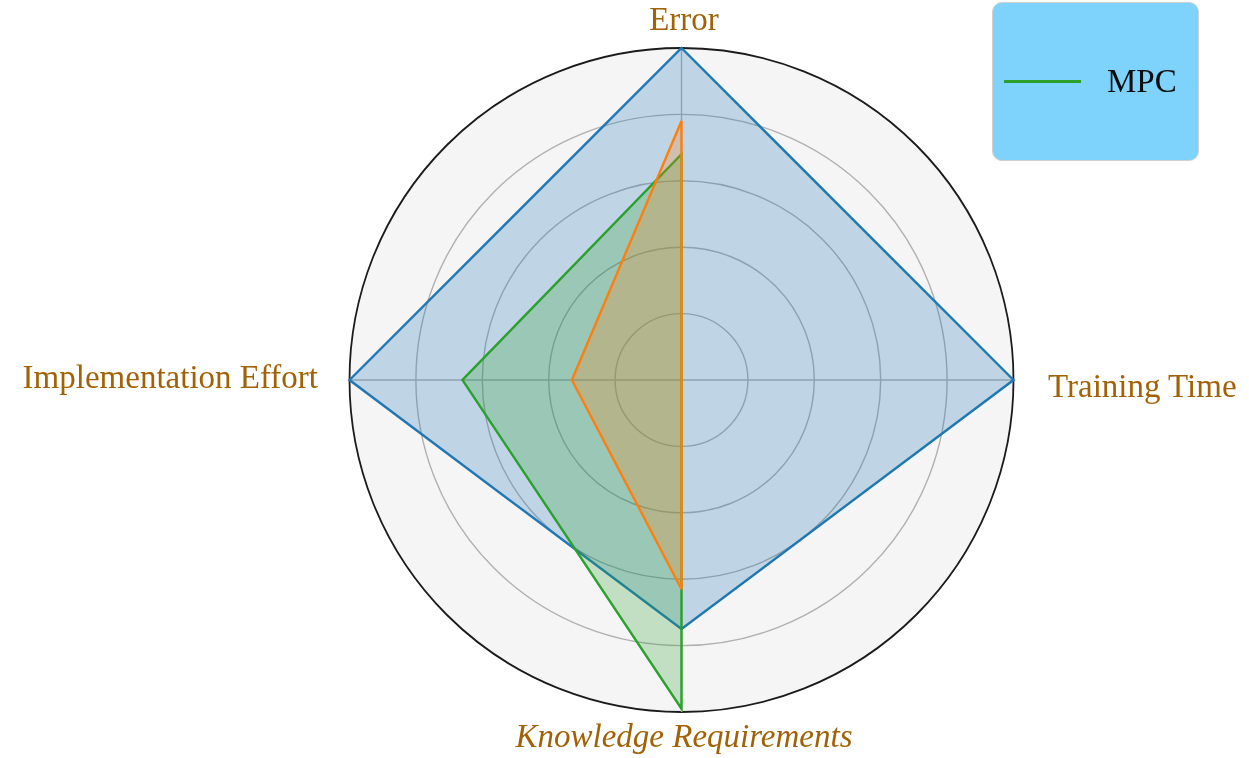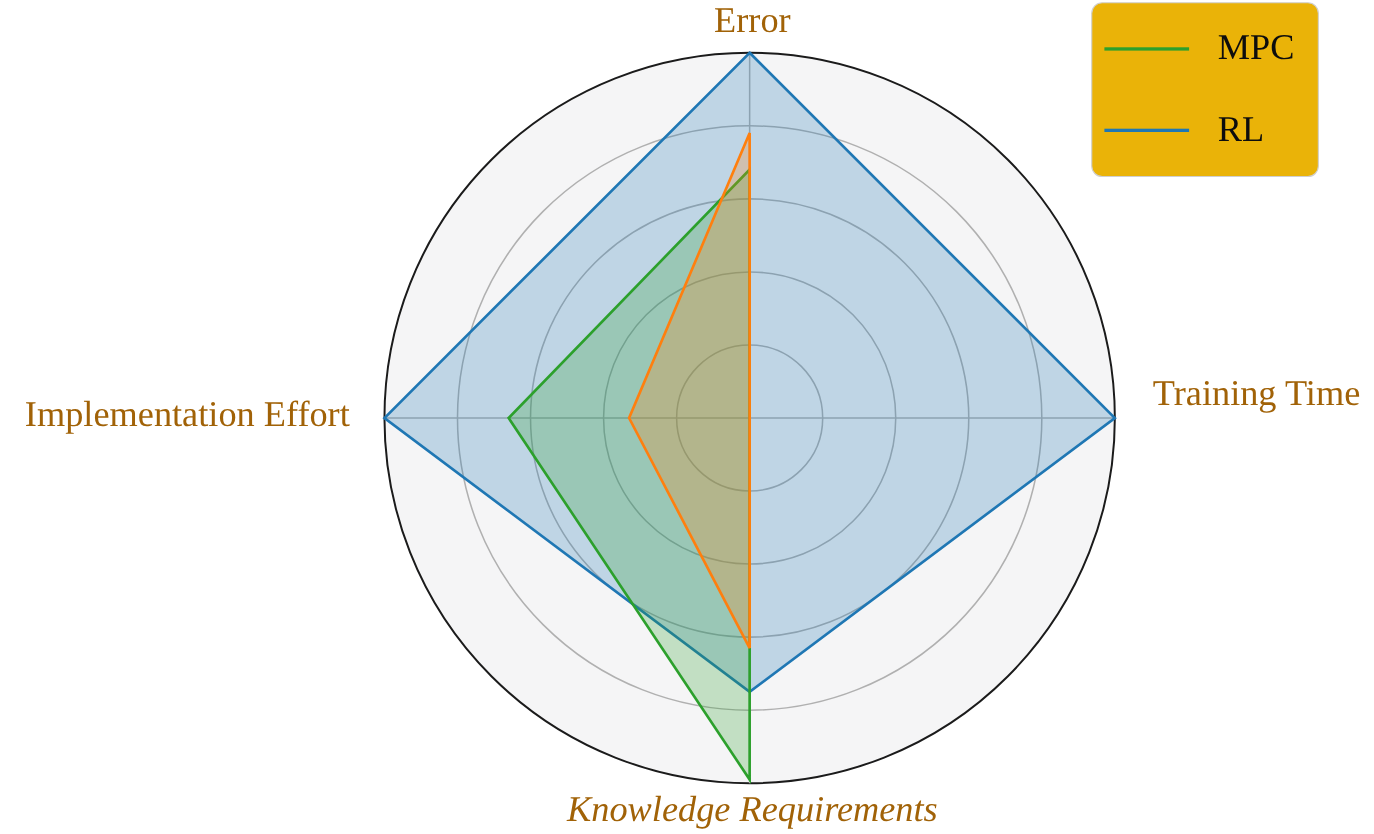--- a/index.html
+++ b/index.html
@@ -20,29 +20,29 @@
     left: 0; top: 0;
   }
   .axis-label {
     position: absolute;
     font-size: 33px;
     line-height: 1.15;
     white-space: nowrap;
     color: #a16207;
   }
   .lbl-top    { left: 684px; top: 1px;  transform: translateX(-50%); }
-  .lbl-right  { left: 1048px; top: 360px; transform: translateY(-52%); }
+  .lbl-right  { left: 1048px; top: 388px; transform: translateY(-52%); }
   .lbl-bottom { left: 684px; top: 737px; transform: translate(-50%,-50%); font-style: italic; }
   .lbl-left   { right: 931px; top: 379px; transform: translateY(-52%); }
   .legend {
     position: absolute;
     left: 992px; top: 2px;
     width: 207px; height: 159px;
     box-sizing: border-box;
-    background: #eab308;
+    background: #7dd3fc;
     border: 1.5px solid #cfcfcf;
     border-radius: 10px;
     display: flex;
     flex-direction: column;
     justify-content: space-around;
     padding: 4px 0;
   }
   .legend-row {
     display: flex;
     align-items: center;
@@ -86,19 +86,15 @@
 
   <div class="axis-label lbl-bottom">Knowledge Requirements</div>
 
   <div class="axis-label lbl-left">Implementation Effort</div>
 
   <div class="legend">
     <div class="legend-row">
       <span class="legend-swatch" style="border-top-color: rgb(44, 160, 44);"></span>
       <span class="legend-label">MPC</span>
     </div>
-    <div class="legend-row">
-      <span class="legend-swatch" style="border-top-color: rgb(31, 119, 180);"></span>
-      <span class="legend-label">RL</span>
-    </div>
   </div>
 
 </div>
 
 </body></html>

